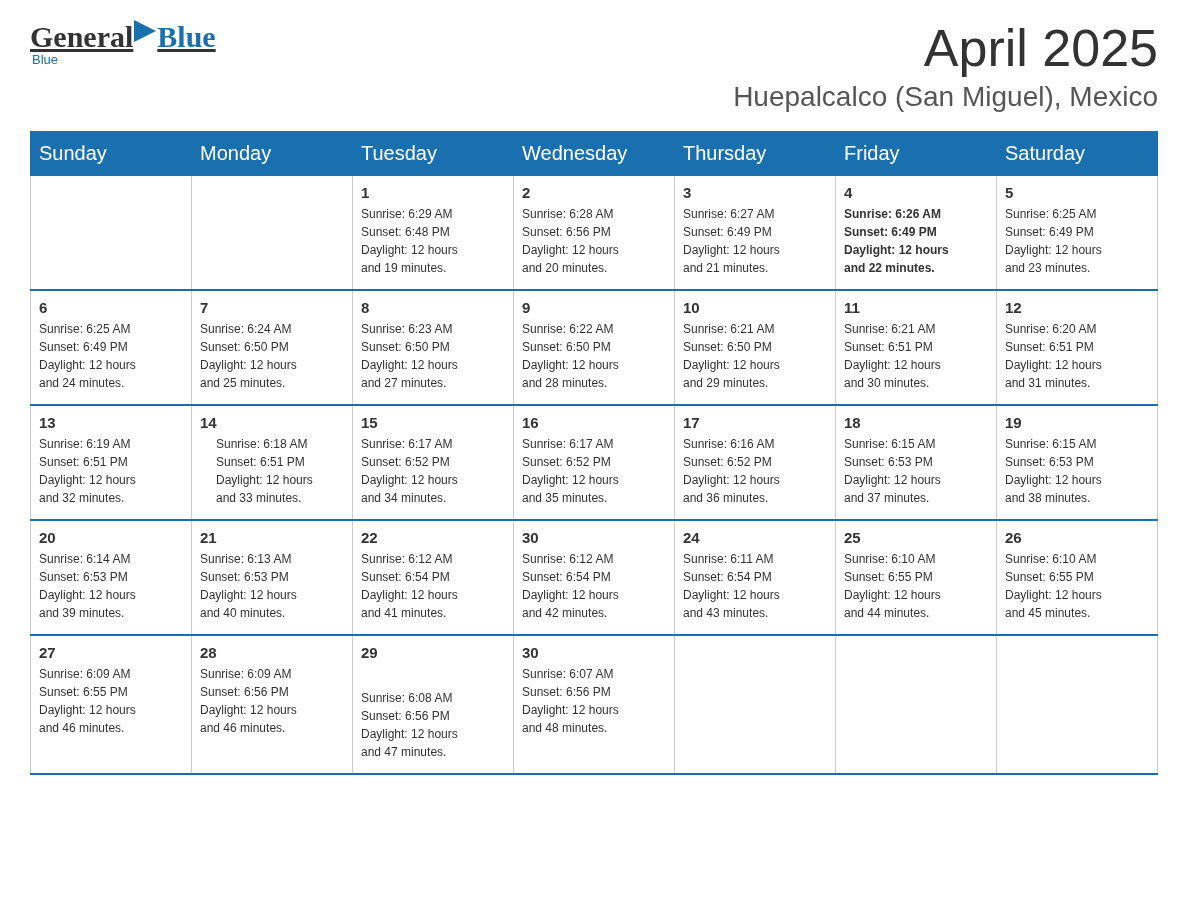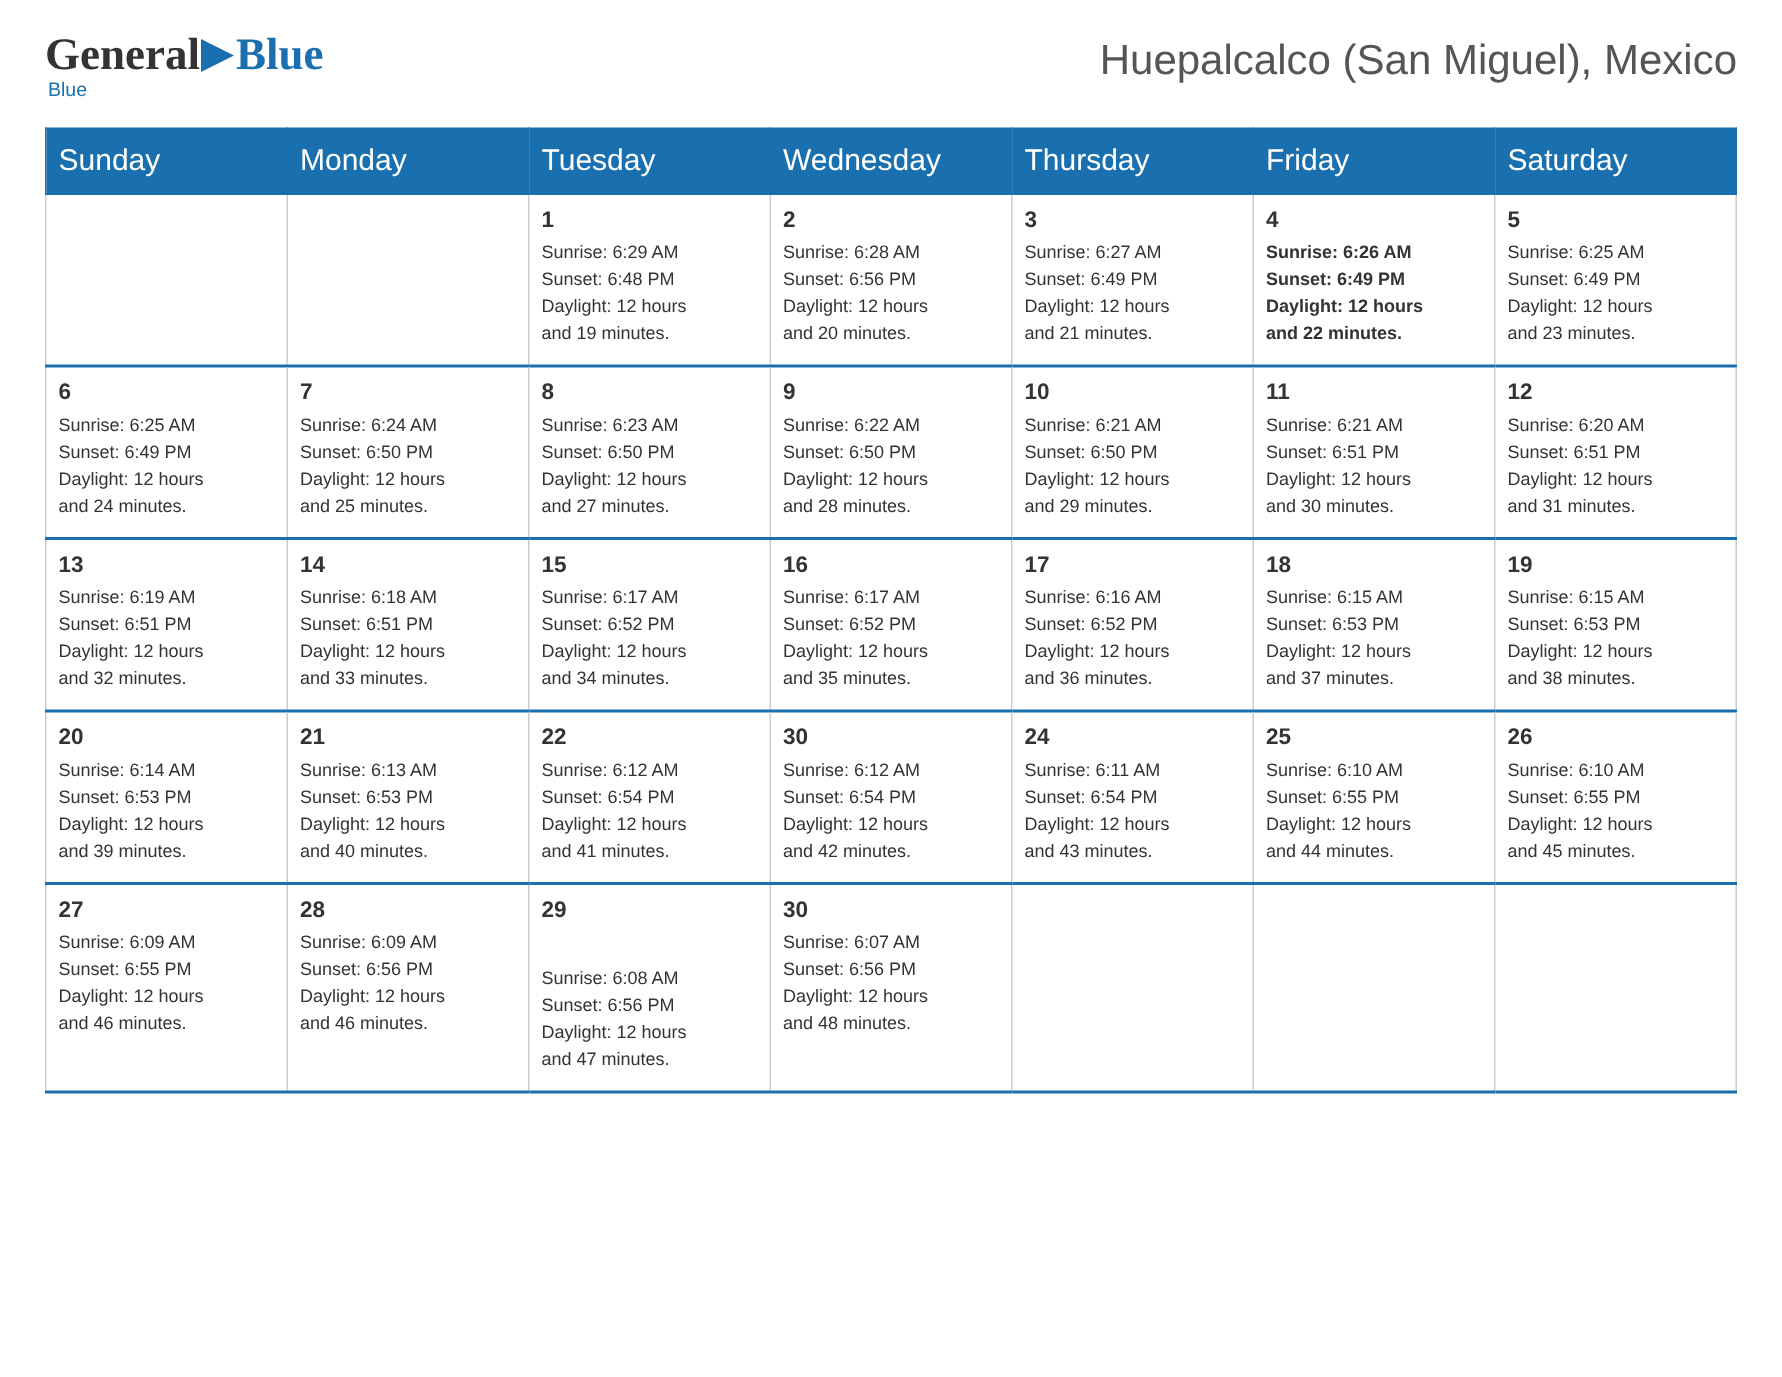--- a/index.html
+++ b/index.html
@@ -68,38 +68,40 @@
     }
     tbody tr td.empty {
       background: #fff;
     }
     .logo-wrapper {
       display: flex;
       flex-direction: column;
     }
     .logo-top-row {
       display: flex;
-      align-items: center;
+      align-items: flex-start;
+      text-decoration: underline;
     }
   </style>
 </head>
 <body>
 
 <div class="header">
   <div class="logo-wrapper">
     <div class="logo-top-row">
       <span style="font-size:30px; font-weight:bold; color:#333; font-family:Georgia,serif;">General</span>
       <svg width="22" height="22" viewBox="0 0 22 22" style="margin:0 1px;">
         <polygon points="0,0 22,11 0,22" fill="#1a6faf"></polygon>
       </svg>
       <span style="font-size:30px; font-weight:bold; color:#1a6faf; font-family:Georgia,serif;">Blue</span>
     </div>
     <div style="font-size:13px; color:#1a6faf; margin-top:-2px; padding-left:2px;">Blue</div>
   </div>
   <div class="title-section">
+    <div class="month-title">April 2025</div>
     <div class="location-title">Huepalcalco (San Miguel), Mexico</div>
   </div>
 </div>
 
 <table>
   <thead>
     <tr>
     <th>Sunday</th>
         <th>Monday</th>
         <th>Tuesday</th>
@@ -203,21 +205,21 @@
       <tr>
         <td>
           <span class="day-num">13</span>
           <div class="day-info" style="white-space: pre-line;">Sunrise: 6:19 AM
 Sunset: 6:51 PM
 Daylight: 12 hours
 and 32 minutes.</div>
         </td>
         <td>
           <span class="day-num">14</span>
-          <div class="day-info" style="white-space: pre-line;">Sunrise: 6:18 AM
+          <div class="day-info" style="white-space: pre-line; margin-left: 16px;">Sunrise: 6:18 AM
 Sunset: 6:51 PM
 Daylight: 12 hours
 and 33 minutes.</div>
         </td>
         <td>
           <span class="day-num">15</span>
           <div class="day-info" style="white-space: pre-line;">Sunrise: 6:17 AM
 Sunset: 6:52 PM
 Daylight: 12 hours
 and 34 minutes.</div>

